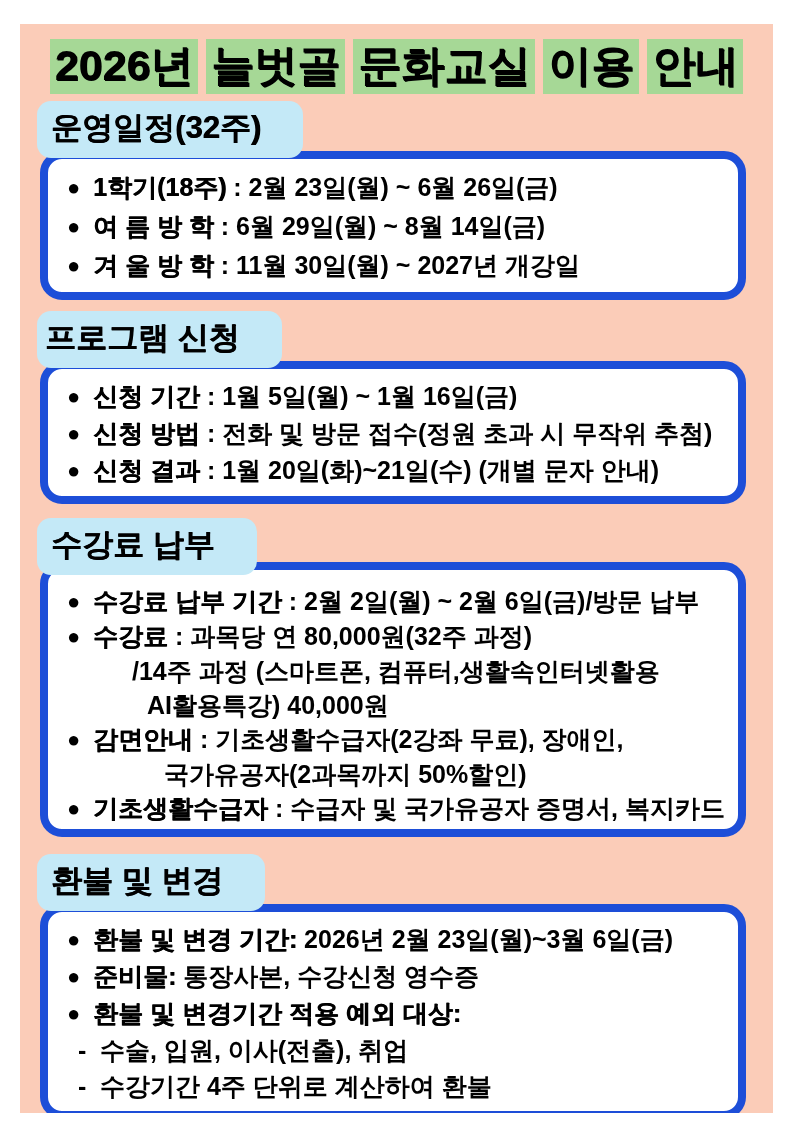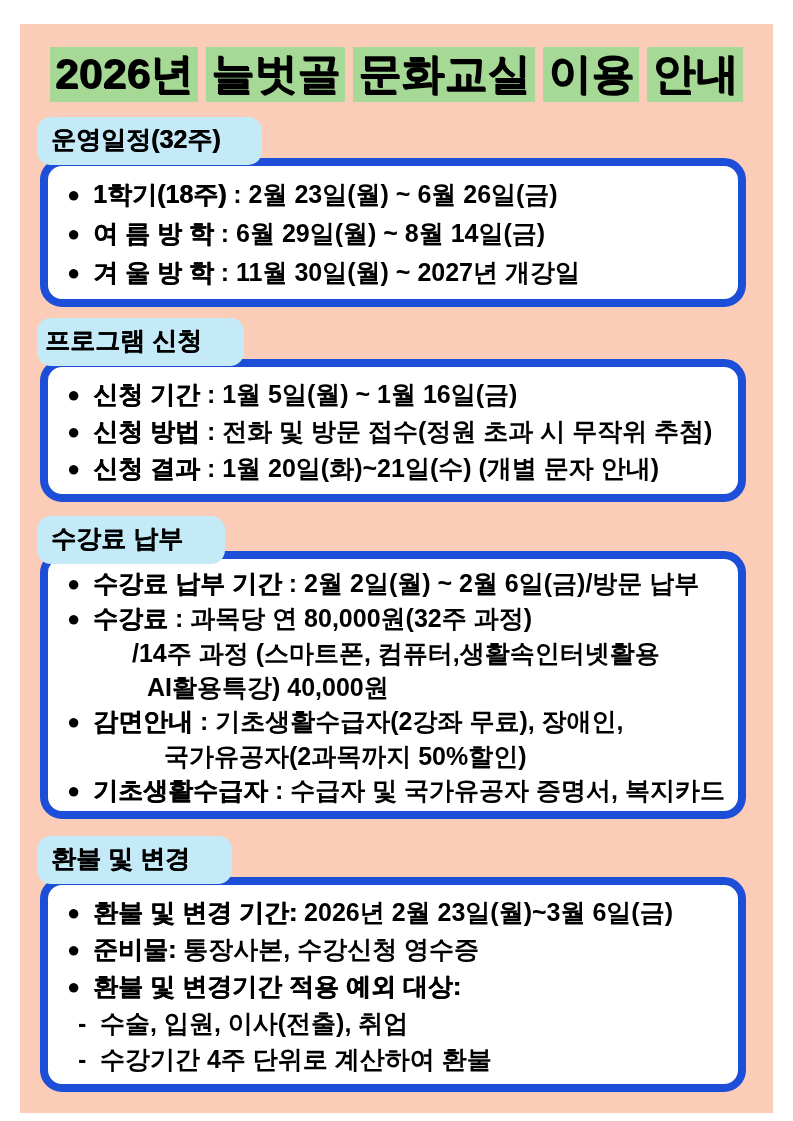--- a/index.html
+++ b/index.html
@@ -6,46 +6,46 @@
   html,body { width:793px; height:1121px; background:#ffffff; font-family:"Liberation Sans", sans-serif; color:#000; }
   .poster {
     position:absolute; left:20px; top:24px; width:753px; height:1089px;
     background:#fbccb8; overflow:hidden;
   }
   
   .title-row { text-align:center; padding-top:11px; white-space:nowrap; }
   .title-word {
     display:inline-block; background:#a6d896; color:#000;
     font-size:43px; font-weight:800; line-height:1.12;
-    padding:2px 5px 5px 5px; margin:12px 4px; letter-spacing:0px;
+    padding:2px 5px 5px 5px; margin:4px 4px; letter-spacing:0px;
     text-shadow:1px 1px 0 #000;
   }
   
   .sec-header {
     display:inline-block; position:relative; z-index:2;
     background:#c4e9f7; border-radius:14px;
-    font-size:25px; font-weight:800; letter-spacing:0px;
+    font-size:31px; font-weight:800; letter-spacing:0px;
     padding:6px 42px 9px 14px; margin-left:17px;
     text-shadow:0.6px 0 0 #000;
   }
   .mt1 { margin-top:3px; margin-bottom:-7px; }
   .mt2 { margin-top:11px; margin-bottom:-7px;padding-left:8px; }
   .mt3 { margin-top:14px; margin-bottom:-13px; }
   .mt4 { margin-top:17px; margin-bottom:-7px; }
   
   .box {
     position:relative; z-index:1;
     margin:0 27px 0 20px; background:#ffffff;
     border:8px solid #1d4ed8; border-radius:22px;
     padding:9px 14px 7px 12px;
     font-size:25px; font-weight:700;
   }
   .box1 .line { line-height:38px; }
   .box2 .line { line-height:36px; }
-  .box3 { padding-top:7px; padding-bottom:3px; }
+  .box3 { padding-top:14px; padding-bottom:3px; }
   .box3 .line { line-height:34px; }
   .box4 .line { line-height:36px; }
   .line { white-space:pre; }
   .bullet { display:inline-block; width:33px; padding-left:7px; font-size:22px; vertical-align:1px; }
   .lbl { font-weight:800; text-shadow:0.6px 0 0 #000; }
   .val { font-weight:700; }
   .vbold { font-weight:800; text-shadow:0.6px 0 0 #000; }
   .cont1 { padding-left:72px; }
   .cont2 { padding-left:87px; }
   .cont3 { padding-left:104px; }

